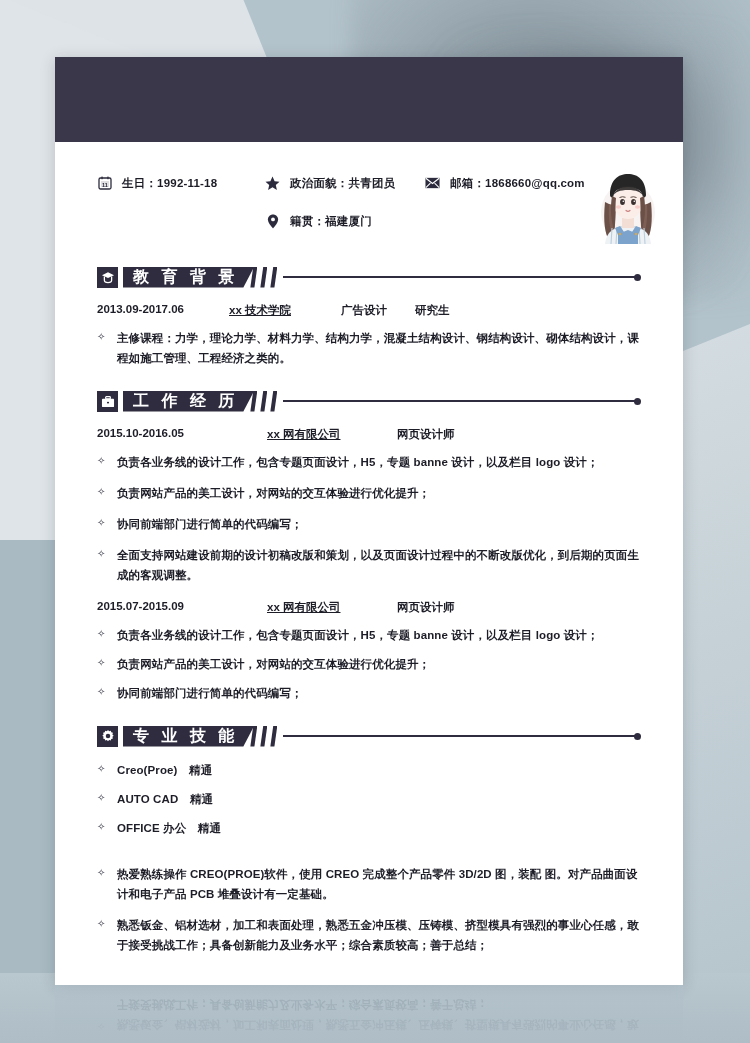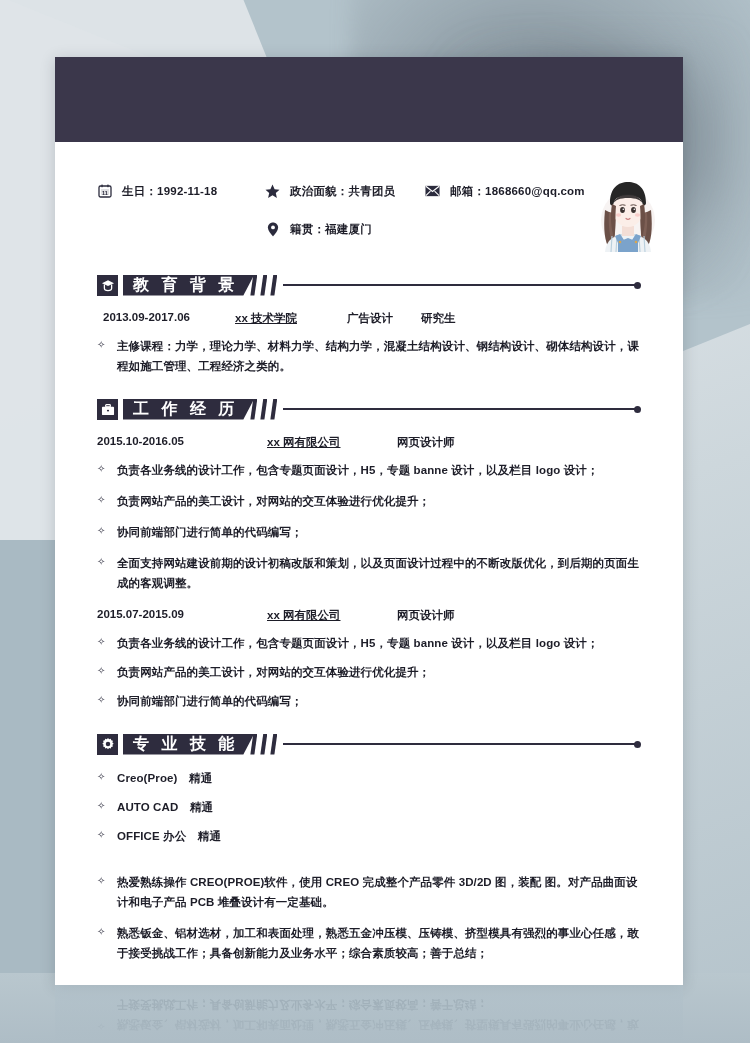--- a/index.html
+++ b/index.html
@@ -29,21 +29,21 @@
   .bg-bottom { position:absolute; left:0; bottom:0; width:750px; height:70px;
     background:linear-gradient(180deg,#b9c7ce 0%,#aebdc6 100%); }
 
   
   #page { position:absolute; left:55px; top:57px; width:628px; height:928px;
     background:#ffffff; z-index:2;
     box-shadow:0 2px 14px rgba(40,50,60,.20); overflow:hidden; }
 
   .page-topbar { height:85px; background:#3b374b; width:100%; }
 
-  .page-body { padding:16px 42px; }
+  .page-body { padding:8px 42px; }
 
   
   .contact { display:flex; padding-top:22px; position:relative; }
   .contact-cols { display:flex; flex:1; }
   .ccol { display:flex; flex-direction:column; gap:18px; }
   .ccol.c1 { width:168px; }
   .ccol.c2 { width:160px;gap:16px; }
   .ccol.c3 { width:auto; }
   .crow { display:flex; align-items:center; gap:10px; height:22px; }
   .crow .txt { font-size:11.5px; color:#1d1d28; font-weight:bold; white-space:nowrap; letter-spacing:.2px; }
@@ -64,21 +64,21 @@
   .slashes { display:flex; gap:3px; margin-left:-4px; height:21px; align-items:stretch; }
   .slash { width:7px; background:#2e2c3e; clip-path:polygon(42% 0, 100% 0, 58% 100%, 0 100%); }
   .sec-rule { flex:1; height:2px; background:#2e2c3e; margin-left:6px; margin-right:0; }
   .sec-dot { width:7px; height:7px; border-radius:50%; background:#2e2c3e; flex:none; margin-left:-1px; }
 
   
   .entry-head { display:flex; margin-top:15px; font-size:11.5px; font-weight:bold; color:#1d1d28; }
   .eh-date { width:170px; flex:none; }
   .eh-org  { width:130px; flex:none;text-decoration:underline; }
   .eh-role { flex:1; }
-  .entry-head.edu .eh-date { width:132px;margin-left:6px; }
+  .entry-head.edu .eh-date { width:132px; }
   .entry-head.edu .eh-org { width:112px; }
   .entry-head.edu .eh-major { width:74px; flex:none; }
 
   .bullets { margin-top:10px; }
   .bullet { display:flex; gap:12px; margin-bottom:11px; }
   .bullet .bmark { font-size:10px; color:#3a3a4a; line-height:17px; flex:none; width:8px; }
   .bullet .btxt { font-size:11.5px; color:#1d1d28; line-height:20px; font-weight:bold; letter-spacing:.1px; }
   .bullets.tight .bullet { margin-bottom:9px; }
 
   

